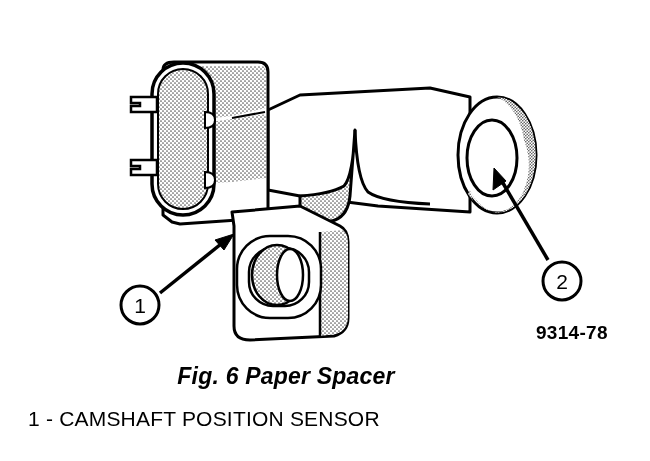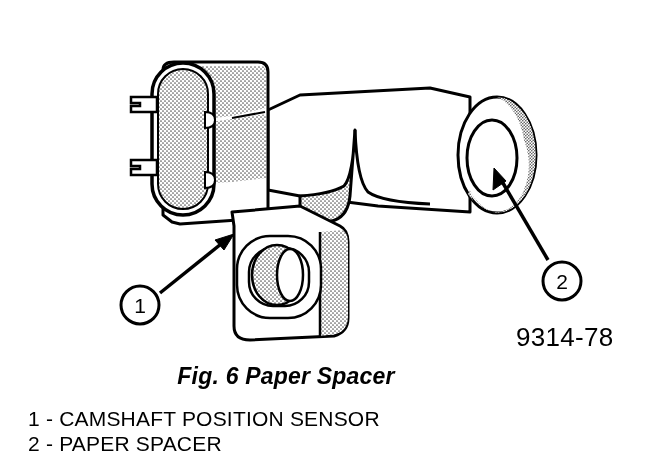--- a/index.html
+++ b/index.html
@@ -41,24 +41,24 @@
     font-size: 21px;
     line-height: 25px;
     letter-spacing: 0.2px;
     white-space: nowrap;
   }
   .legend-row {
     display: block;
   }
   .part-number {
     position: absolute;
-    left: 516px;
+    left: 536px;
     top: 322px;
-    font-size: 26px;
-    font-weight: normal;
+    font-size: 19px;
+    font-weight: bold;
     letter-spacing: 0.3px;
     white-space: nowrap;
   }
 </style>
 </head>
 <body>
 
 <svg id="figure-canvas" viewBox="0 0 650 461" xmlns="http://www.w3.org/2000/svg">
   <defs>
     <pattern id="stipple" width="4" height="4" patternUnits="userSpaceOnUse">
@@ -190,14 +190,13 @@
 
   </g>
 </svg>
 
 <div class="part-number">9314-78</div>
 
 <div class="fig-caption">Fig. 6 Paper Spacer</div>
 
 <div class="legend-block">
   <span class="legend-row">1 - CAMSHAFT POSITION SENSOR</span>
-  <span class="legend-row">2 - PAPER SPACER</span>
 </div>
 
 </body></html>

